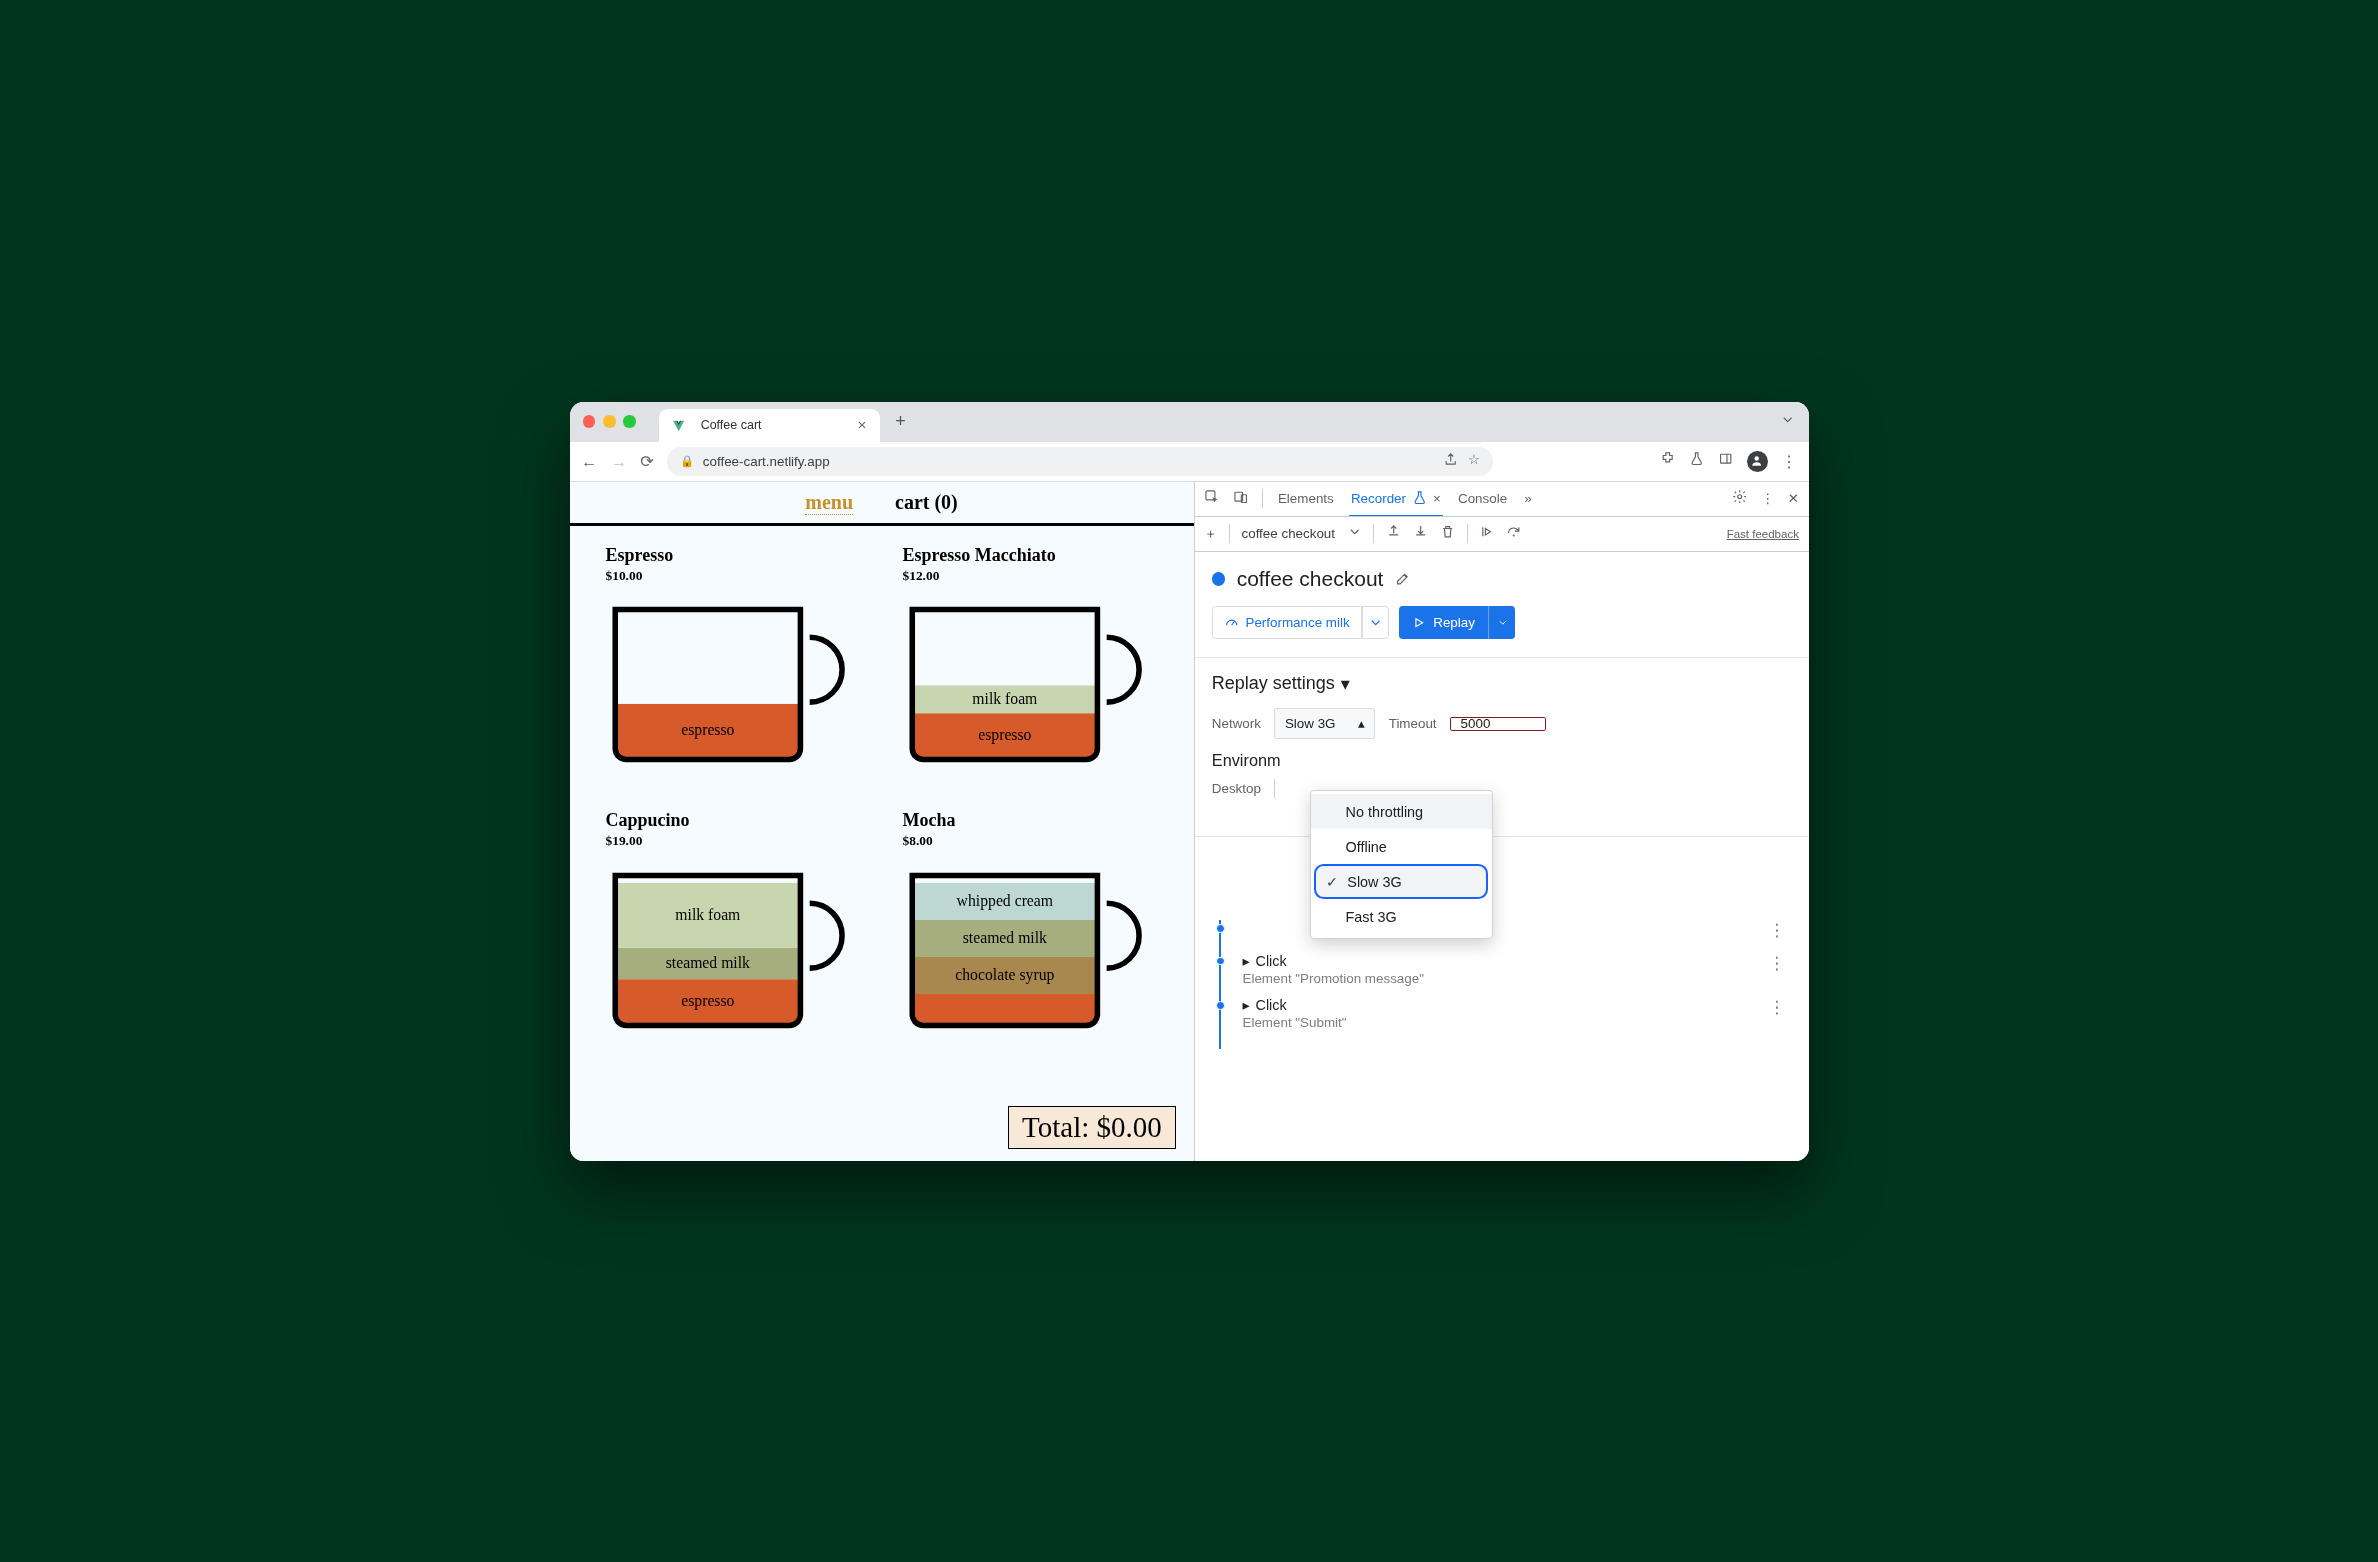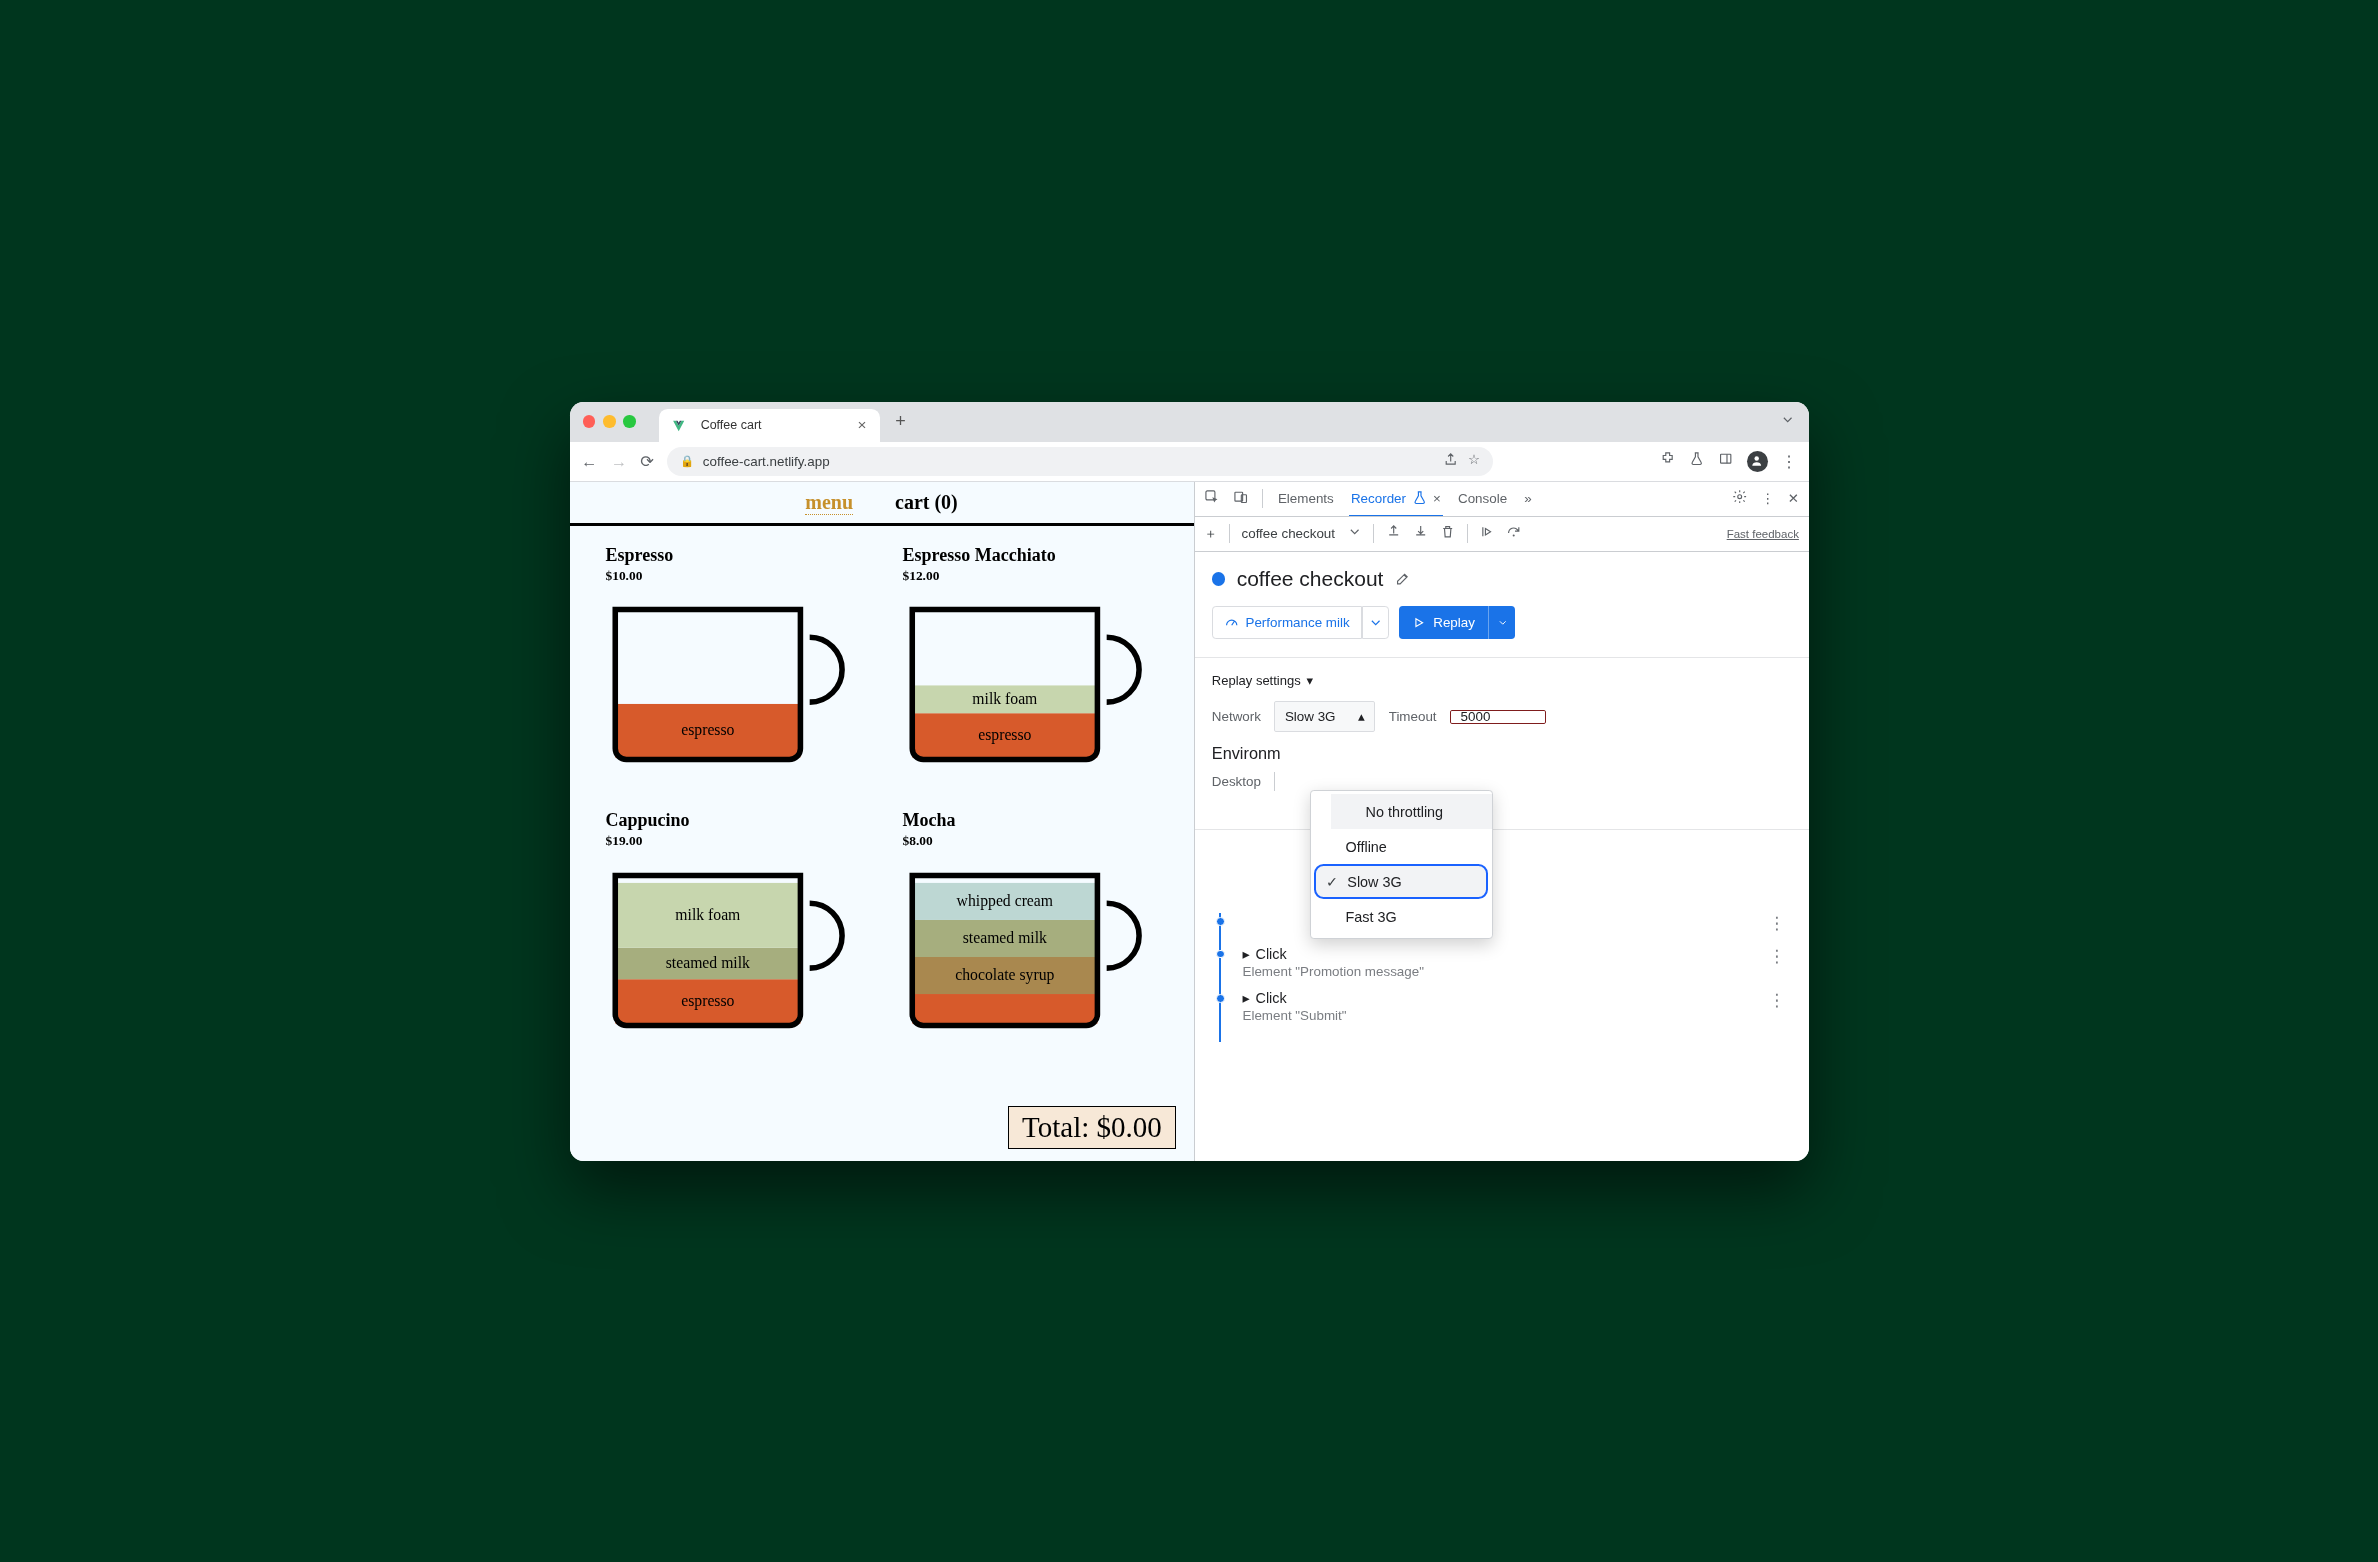--- a/index.html
+++ b/index.html
@@ -107,38 +107,38 @@
   }
   .btn-split{width:27px;justify-content:center;border-left:1px solid #dadce0;border-radius:0 3.8px 3.8px 0;padding:0;}
   .btn-outline.left{border-radius:3.8px 0 0 3.8px;}
   .btn-primary{
     background:#1a73e8; color:#fff; border-radius:3.8px; height:33px;
     display:flex; align-items:center; padding:0 13.4px; font-size:13.4px; gap:7.7px;
   }
   .btn-primary.split{width:27px;padding:0;justify-content:center;border-radius:0 3.8px 3.8px 0;border-left:1px solid rgba(255,255,255,.35);}
   .btn-primary.left{border-radius:3.8px 0 0 3.8px;}
   hr.dt-hr{border:none;border-top:1px solid #e4e5e7; margin:0 -17.3px 15.4px;}
-  .settings-title{font-size:13px; color:#202124; display:flex; align-items:center; gap:5.8px; margin-bottom:13.4px;}
+  .settings-title{font-size:18px; color:#202124; display:flex; align-items:center; gap:5.8px; margin-bottom:13.4px;}
   .settings-row{display:flex; align-items:center; gap:13.4px; font-size:13.4px; color:#5f6368; margin-bottom:11.5px;}
   .select-box{
     border:1px solid #dadce0; background:#f7f8f9; height:31px; border-radius:1.9px;
     display:flex; align-items:center; padding:0 9.6px; gap:9.6px; color:#202124; min-width:101px; justify-content:space-between;
   }
   .input-box{border:1px solid #7f1d1d; height:14px; border-radius:1.9px; padding:0 9.6px; color:#202124; display:flex;align-items:center;min-width:96px;}
   .env-title{font-size:16.3px; color:#202124; margin:5.8px 0 9.6px;}
   .dropdown{
     position:absolute; left:115px; top:238px; width:183px;
     background:#fff; border:1px solid #cfd2d6; border-radius:3.8px;
     box-shadow:0 5.8px 17.3px rgba(0,0,0,.18); padding:3.8px 0; z-index:10;
   }
   .dropdown .opt{
     height:35px; display:flex; align-items:center; padding:0 13.4px 0 35px;
     font-size:14.4px; color:#202124; position:relative;
   }
-  .dropdown .opt.alt{background:#f2f3f5;margin-left:20px;}
+  .dropdown .opt.alt{background:#f2f3f5;}
   .dropdown .opt .chk{position:absolute; left:9.6px; color:#3c4043;}
   .dropdown .opt.highlight{
     border:2.9px solid #1a62ff; border-radius:9.6px; margin:0 3.8px; padding-left:31px;
   }
   .steps{margin-top:77px; position:relative;}
   .step{display:flex; gap:13.4px; padding:5.8px 0;}
   .step-line{width:17.3px; position:relative; display:flex; justify-content:center;}
   .step-line::before{content:""; position:absolute; top:0; bottom:-19px; width:1.9px; background:#1a73e8;}
   .step-dot{width:8.6px;height:8.6px;border-radius:50%;background:#1a73e8;border:1.9px solid #fff;position:relative;top:3.8px;}
   .step-body{flex:1;}

